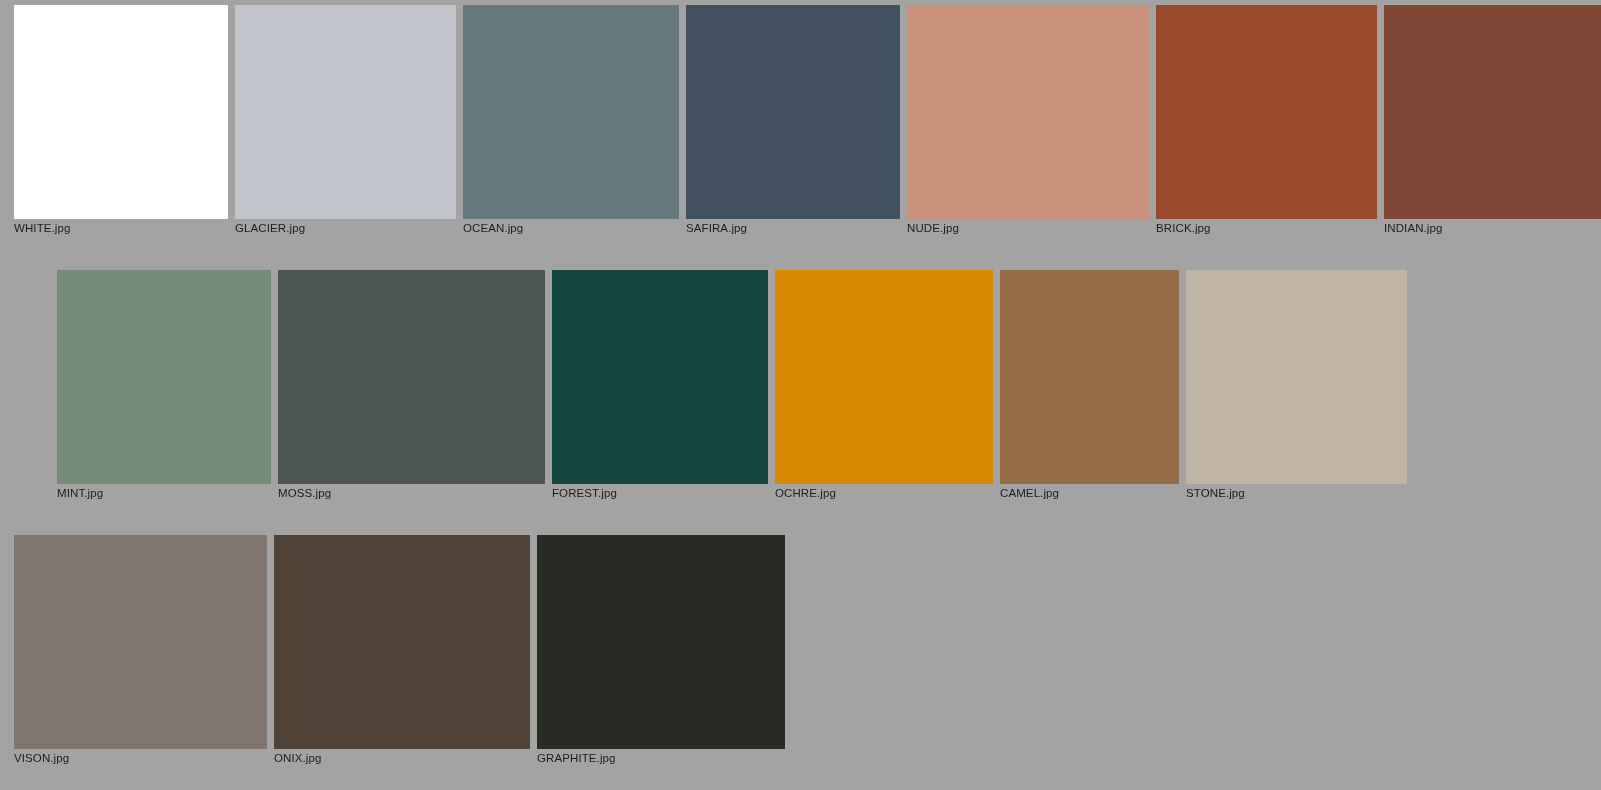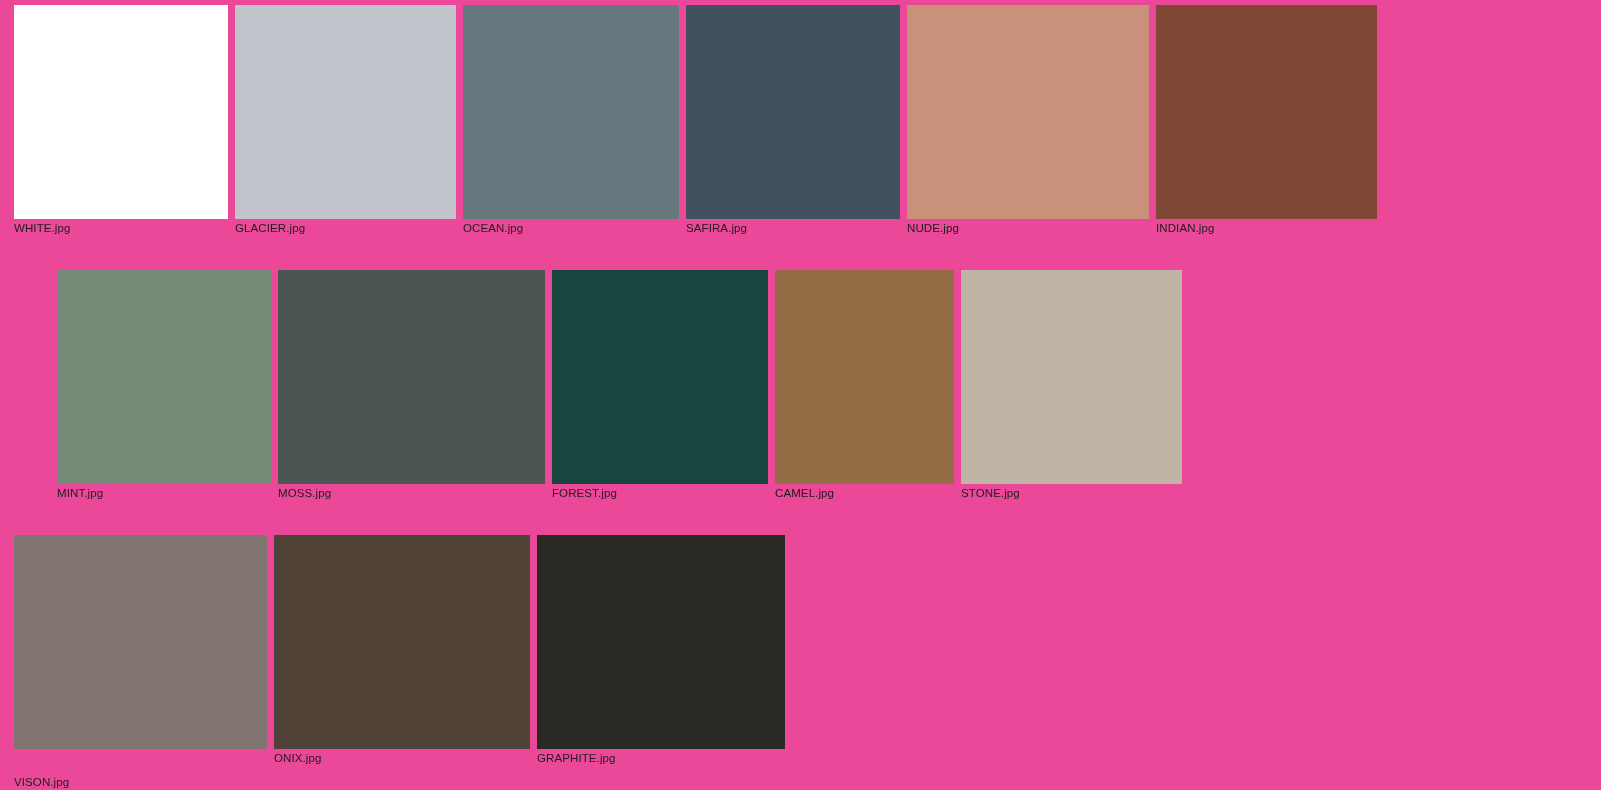--- a/index.html
+++ b/index.html
@@ -55,21 +55,21 @@
   }
 
   
   #row-1 { top: 5px; }
   #row-2 { top: 270px; }
   #row-3 { top: 535px; }
 </style>
 </head>
 <body>
 
-<div id="gallery" style="background: #ec4899;">
+<div id="gallery" style="background: #a3a3a3;">
     <div class="grid-row" id="row-1" style="top: 5px; left: 14px; gap: 7px;">
       <div class="thumb-cell" style="width: 214px;">
         <div class="thumb-swatch" title="WHITE.jpg" style="height: 214px; background: rgb(255, 255, 255);"></div>
         <div class="thumb-label" style="color: rgb(29, 29, 29);">WHITE.jpg</div>
       </div>
       <div class="thumb-cell" style="width: 221px;">
         <div class="thumb-swatch" title="GLACIER.jpg" style="height: 214px; background: rgb(193, 196, 202);"></div>
         <div class="thumb-label" style="color: rgb(29, 29, 29);">GLACIER.jpg</div>
       </div>
       <div class="thumb-cell" style="width: 216px;">
@@ -78,50 +78,58 @@
       </div>
       <div class="thumb-cell" style="width: 214px;">
         <div class="thumb-swatch" title="SAFIRA.jpg" style="height: 214px; background: rgb(66, 81, 96);"></div>
         <div class="thumb-label" style="color: rgb(29, 29, 29);">SAFIRA.jpg</div>
       </div>
       <div class="thumb-cell" style="width: 242px;">
         <div class="thumb-swatch" title="NUDE.jpg" style="height: 214px; background: rgb(201, 145, 122);"></div>
         <div class="thumb-label" style="color: rgb(29, 29, 29);">NUDE.jpg</div>
       </div>
       <div class="thumb-cell" style="width: 221px;">
+        <div class="thumb-swatch" title="BRICK.jpg" style="height: 214px; background: rgb(152, 74, 44);"></div>
+        <div class="thumb-label" style="color: rgb(29, 29, 29);">BRICK.jpg</div>
+      </div>
+      <div class="thumb-cell" style="width: 221px;">
         <div class="thumb-swatch" title="INDIAN.jpg" style="height: 214px; background: rgb(127, 71, 52);"></div>
         <div class="thumb-label" style="color: rgb(29, 29, 29);">INDIAN.jpg</div>
       </div>
     </div>
     <div class="grid-row" id="row-2" style="top: 270px; left: 14px; gap: 7px; padding-left: 43px;">
       <div class="thumb-cell" style="width: 214px;">
         <div class="thumb-swatch" title="MINT.jpg" style="height: 214px; background: rgb(117, 140, 121);"></div>
         <div class="thumb-label" style="color: rgb(29, 29, 29);">MINT.jpg</div>
       </div>
       <div class="thumb-cell" style="width: 267px;">
         <div class="thumb-swatch" title="MOSS.jpg" style="height: 214px; background: rgb(76, 85, 81);"></div>
         <div class="thumb-label" style="color: rgb(29, 29, 29);">MOSS.jpg</div>
       </div>
       <div class="thumb-cell" style="width: 216px;">
         <div class="thumb-swatch" title="FOREST.jpg" style="height: 214px; background: rgb(23, 69, 63);"></div>
         <div class="thumb-label" style="color: rgb(29, 29, 29);">FOREST.jpg</div>
       </div>
+      <div class="thumb-cell" style="width: 218px;">
+        <div class="thumb-swatch" title="OCHRE.jpg" style="height: 214px; background: rgb(214, 137, 0);"></div>
+        <div class="thumb-label" style="color: rgb(29, 29, 29);">OCHRE.jpg</div>
+      </div>
       <div class="thumb-cell" style="width: 179px;">
         <div class="thumb-swatch" title="CAMEL.jpg" style="height: 214px; background: rgb(148, 108, 69);"></div>
         <div class="thumb-label" style="color: rgb(29, 29, 29);">CAMEL.jpg</div>
       </div>
       <div class="thumb-cell" style="width: 221px;">
         <div class="thumb-swatch" title="STONE.jpg" style="height: 214px; background: rgb(192, 181, 164);"></div>
         <div class="thumb-label" style="color: rgb(29, 29, 29);">STONE.jpg</div>
       </div>
     </div>
     <div class="grid-row" id="row-3" style="top: 535px; left: 14px; gap: 7px;">
       <div class="thumb-cell" style="width: 253px;">
         <div class="thumb-swatch" title="VISON.jpg" style="height: 214px; background: rgb(128, 117, 111);"></div>
-        <div class="thumb-label" style="color: rgb(29, 29, 29); margin-top: 24px;">VISON.jpg</div>
+        <div class="thumb-label" style="color: rgb(29, 29, 29);">VISON.jpg</div>
       </div>
       <div class="thumb-cell" style="width: 256px;">
         <div class="thumb-swatch" title="ONIX.jpg" style="height: 214px; background: rgb(81, 66, 56);"></div>
         <div class="thumb-label" style="color: rgb(29, 29, 29);">ONIX.jpg</div>
       </div>
       <div class="thumb-cell" style="width: 248px;">
         <div class="thumb-swatch" title="GRAPHITE.jpg" style="height: 214px; background: rgb(42, 42, 37);"></div>
         <div class="thumb-label" style="color: rgb(29, 29, 29);">GRAPHITE.jpg</div>
       </div>
     </div>

